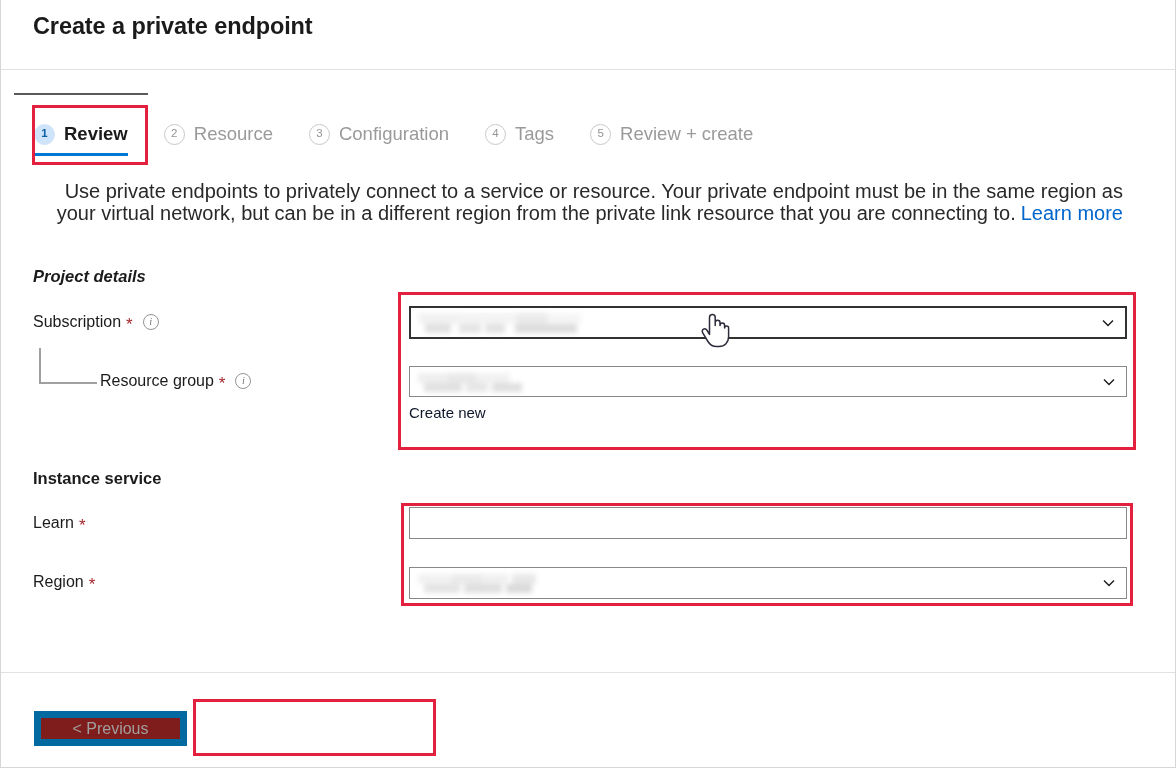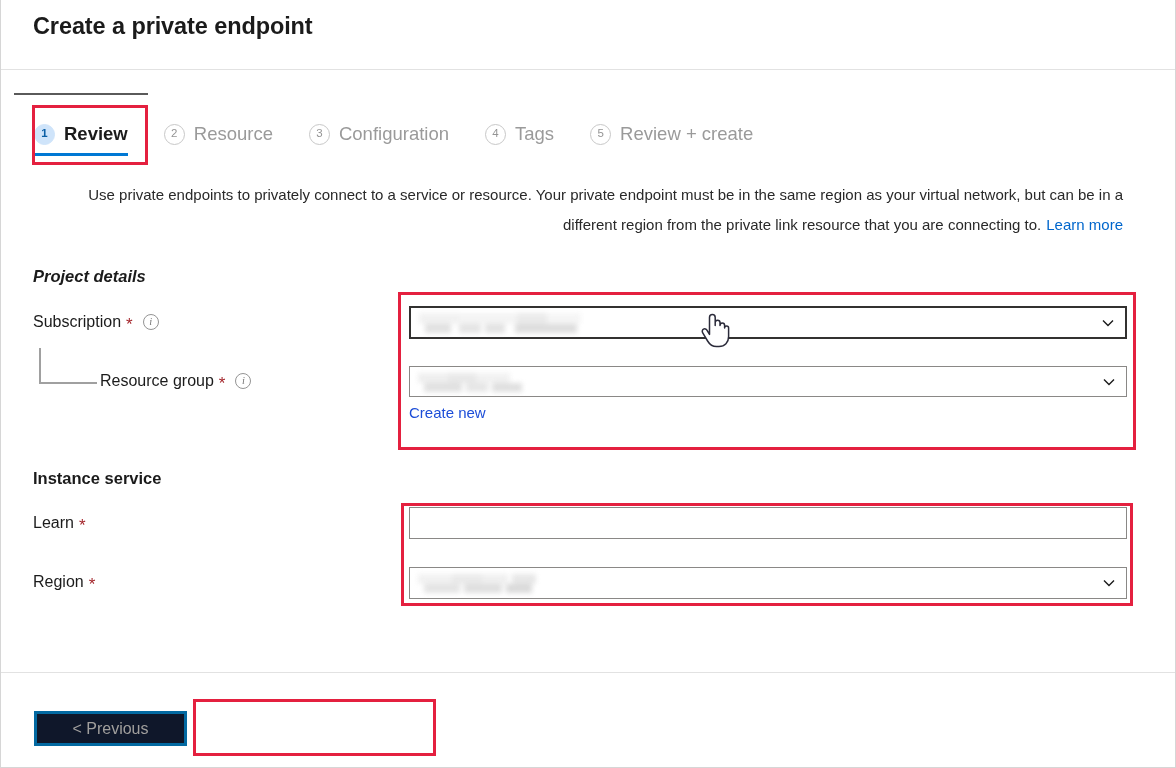--- a/index.html
+++ b/index.html
@@ -123,22 +123,22 @@
     pointer-events: none;
     z-index: 40;
   }
 
   
   .desc {
     position: absolute;
     left: 32px;
     top: 180px;
     width: 1090px;
-    font-size: 15px;
-    line-height: 30px;
+    font-size: 20px;
+    line-height: 22px;
     color: #292929;
   }
   .desc a.learn {
     color: #0066cc;
     text-decoration: none;
     margin-left: 5px;
   }
 
   
   .section-title {
@@ -234,21 +234,21 @@
   }
   .redacted i {
     position: absolute;
     display: block;
     background: #c9c9c9;
   }
 
   .createnew {
     position: absolute;
     font-size: 15px;
-    color: #1d4ed8;
+    color: #0f172a;
     text-decoration: none;
     cursor: pointer;
   }
 
   
   .footer {
     position: absolute;
     left: 0;
     top: 672px;
     width: 100%;
@@ -259,23 +259,23 @@
   .btn {
     position: absolute;
     box-sizing: border-box;
     font-size: 16px;
     display: flex;
     align-items: center;
     justify-content: center;
     white-space: nowrap;
   }
   .btn.secondary-disabled {
-    background: #0f172a;
+    background: #7f1d1d;
     color: #a19f9d;
-    border: 3px solid #0369a1;
+    border: 7px solid #0369a1;
     cursor: default;
   }
   .btn.secondary {
     background: #ffffff;
     color: #201f1e;
     border: 1px solid #8a8886;
     cursor: pointer;
   }
 
   

